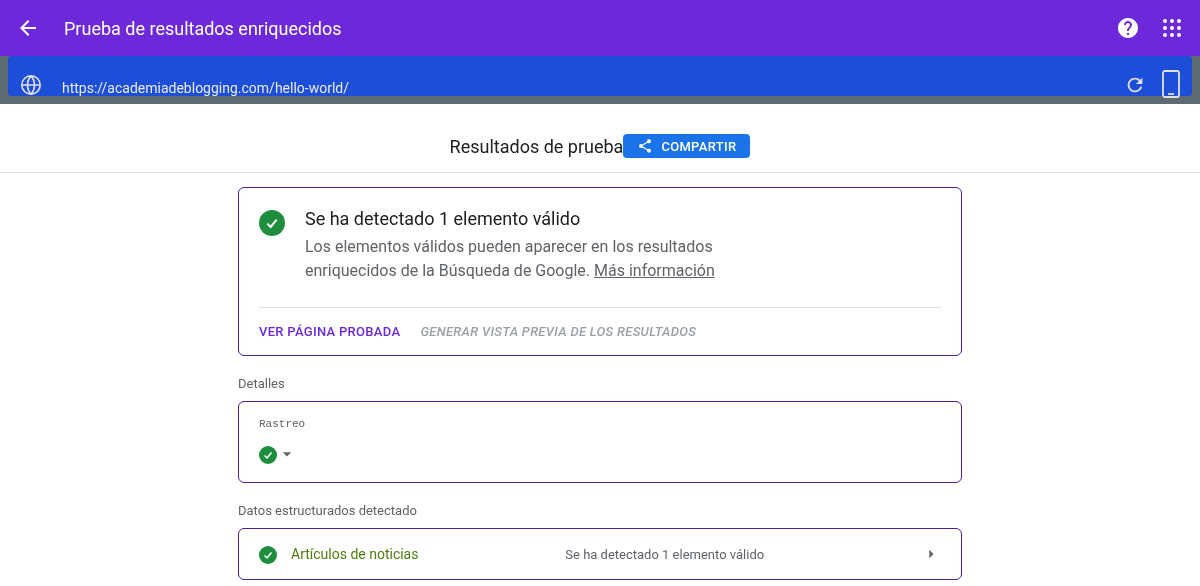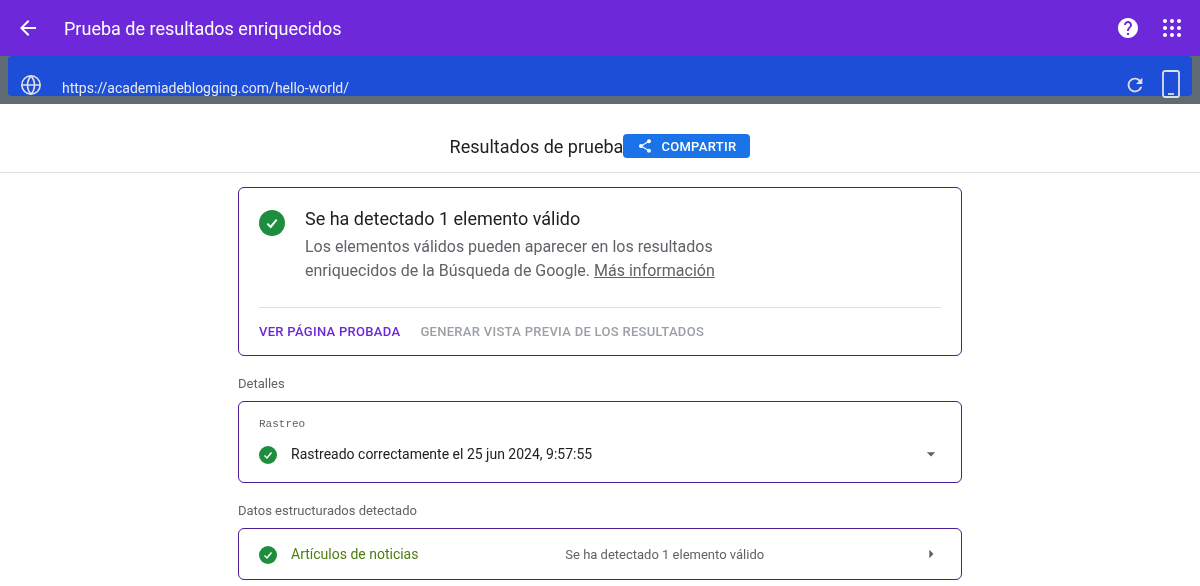--- a/index.html
+++ b/index.html
@@ -33,21 +33,21 @@
 .check-circle svg { width: 16px; height: 16px; }
 .check-circle.sm svg { width: 12px; height: 12px; }
 .result-text { margin-left: 20px; }
 .result-title { font-size: 18px; color: #202124; font-weight: 400; margin-bottom: 6px; }
 .result-desc { font-size: 16px; color: #5f6368; line-height: 1.5; max-width: 420px; }
 .result-desc .link { color: #5f6368; text-decoration: underline; cursor: pointer; }
 
 .tabs { display: flex; border-top: 1px solid #e0e0e0; margin-top: 24px; }
 .tab { padding: 16px 0; margin-right: 20px; font-size: 13px; font-weight: 500; letter-spacing: 0.3px; cursor: pointer; }
 .tab.active { color: #6d28d9; }
-.tab.disabled { color: #9aa0a6; cursor: default; }
+.tab.disabled { color: #9aa0a6; cursor: default; font-style: italic; }
 
 .section-label { width: 724px; margin: 0 auto 10px auto; font-size: 13px; color: #5f6368; }
 
 .crawl-card { padding: 16px 20px 18px 20px; }
 .crawl-label { font-size: 11px; color: #5f6368; margin-bottom: 14px; font-family: Liberation Mono, monospace; }
 .crawl-row { display: flex; align-items: center; }
 .crawl-text { margin-left: 14px; font-size: 14px; color: #202124; flex: 1; }
 .chevron { color: #5f6368; cursor: pointer; }
 
 .struct-card { padding: 14px 20px; display: flex; align-items: center; min-height: 52px; }
@@ -145,21 +145,20 @@
   <div class="section-label">Detalles</div>
 
   <div class="card crawl-card">
     <div class="crawl-label">Rastreo</div>
     <div class="crawl-row">
       <div class="check-circle sm">
         <svg viewBox="0 0 24 24" fill="none" stroke="#fff" stroke-width="3">
             <polyline points="5 13 10 18 19 7"></polyline>
           </svg>
       </div>
-      <div class="crawl-text">Rastreado correctamente el 25 jun 2024, 9:57:55</div>
       <div class="chevron">
         <svg width="20" height="20" viewBox="0 0 24 24" fill="#5f6368">
             <path d="M7 10l5 5 5-5z"></path>
           </svg>
       </div>
     </div>
   </div>
 
   <div class="section-label">Datos estructurados detectado</div>
 

